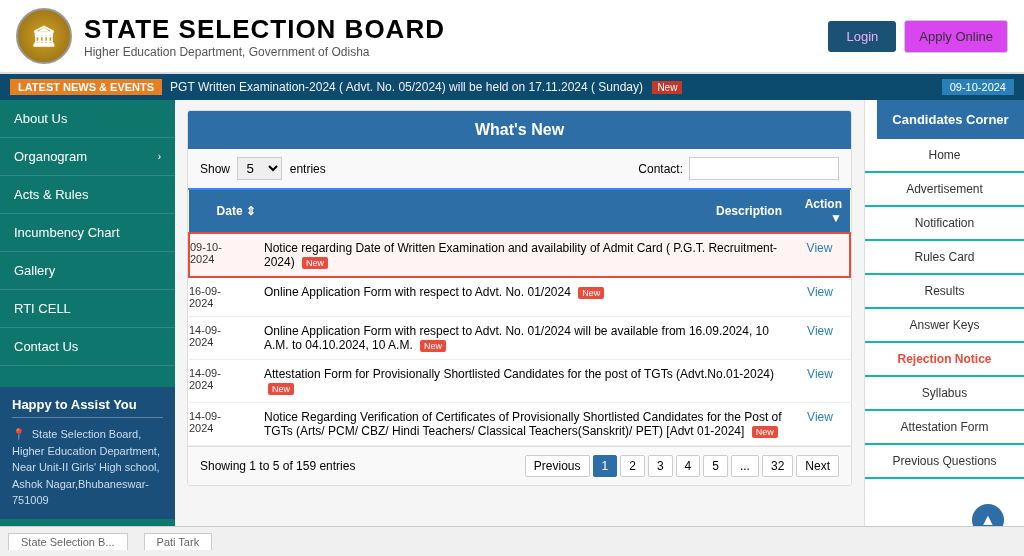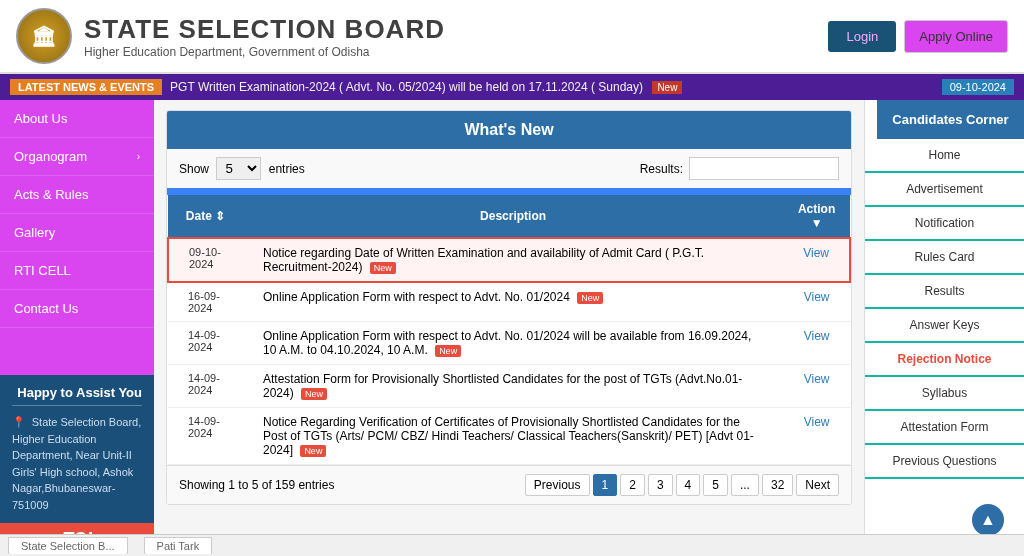--- a/index.html
+++ b/index.html
@@ -16,64 +16,64 @@
     }
     .header-left { display: flex; align-items: center; gap: 12px; }
     .logo-circle {
       width: 56px; height: 56px;
       border-radius: 50%;
       background: radial-gradient(circle, #d4a020, #8B6914);
       display: flex; align-items: center; justify-content: center;
       color: white; font-size: 20px; font-weight: bold;
       border: 2px solid #999;
     }
-    .header-title h1 { color: #404040; font-size: 26px; font-weight: 900; letter-spacing: 1px; }
+    .header-title h1 { color: #000000; font-size: 26px; font-weight: 900; letter-spacing: 1px; }
     .header-title p { color: #555; font-size: 12px; }
     .header-right { display: flex; gap: 8px; align-items: center; }
     .btn-login {
       background: #1a5276; color: #f0abfc; border: none; padding: 8px 18px;
       cursor: pointer; border-radius: 3px; font-size: 13px;
     }
     .btn-apply {
       background: #d946ef; color: #333; border: 1px solid #ccc; padding: 8px 14px;
       cursor: pointer; border-radius: 3px; font-size: 13px;
     }
 
     
     .news-ticker {
-      background: #4c1d95; color: white; padding: 5px 10px;
+      background: #0c4a6e; color: white; padding: 5px 10px;
       display: flex; align-items: center; font-size: 12px; overflow: hidden;
     }
     .news-ticker-label { background: #e67e22; padding: 2px 8px; font-weight: bold; font-size: 11px; white-space: nowrap; margin-right: 8px; }
     .ticker-content { flex: 1; overflow: hidden; white-space: nowrap; }
     .ticker-text { display: inline-block; color: #f0f0f0; }
     .ticker-text .highlight { background: #c0392b; color: white; padding: 1px 5px; margin-left: 6px; font-size: 10px; }
     .ticker-date { background: #2980b9; padding: 2px 8px; font-size: 11px; white-space: nowrap; margin-left: 8px; }
 
     
     .main-layout { display: flex; height: calc(100vh - 100px); }
 
     
     .left-sidebar {
-      width: 154px; background: #d946ef; flex-shrink: 0;
-      display: flex; flex-direction: column;
+      width: 175px; background: #0f766e; flex-shrink: 0;
+      display: flex; flex-direction: column; gap: 21px;
     }
     .sidebar-nav { flex: 1; }
     .sidebar-item {
       color: white; padding: 11px 14px; cursor: pointer;
       border-bottom: 1px solid rgba(255,255,255,0.15);
       display: flex; justify-content: space-between; align-items: center;
       font-size: 13px;
     }
     .sidebar-item .chevron { font-size: 10px; }
 
     .assist-box {
       background: #1a4f7a; padding: 10px 12px; color: white;
     }
-    .assist-title { font-size: 13px; font-weight: bold; margin-bottom: 8px; text-align: right; border-bottom: 1px solid rgba(255,255,255,0.3); padding-bottom: 5px; }
+    .assist-title { font-size: 13px; font-weight: bold; margin-bottom: 8px; text-align: left; border-bottom: 1px solid rgba(255,255,255,0.3); padding-bottom: 5px; }
     .assist-text { font-size: 11px; line-height: 1.5; color: #cde; }
     .assist-text .pin-icon { color: #e74c3c; margin-right: 3px; }
 
     
     .toi-badge {
       background: #e74c3c; color: white; font-size: 18px; font-weight: 900;
       padding: 6px 12px; text-align: center; font-style: italic;
     }
 
     
@@ -83,33 +83,33 @@
     .whats-new {
       background: white; border: 1px solid #ddd;
       border-radius: 3px; overflow: hidden;
     }
     .whats-new-header {
       background: #2c6ea5; color: white; text-align: center;
       padding: 10px; font-size: 16px; font-weight: bold;
     }
     .table-controls {
       display: flex; justify-content: space-between; align-items: center;
-      padding: 8px 12px; background: #f9f9f9; border-bottom: 7px solid #3b82f6;
+      padding: 8px 12px; background: #f9f9f9; border-bottom: 2px solid #3b82f6;
       font-size: 12px;
     }
     .table-controls select {
       padding: 2px 4px; margin: 0 4px; border: 1px solid #ccc;
     }
     .search-box { display: flex; align-items: center; gap: 6px; }
     .search-box input { border: 1px solid #ccc; padding: 3px 6px; width: 150px; }
 
     table { width: 100%; border-collapse: collapse; font-size: 12px; }
-    th { background: #2c6ea5; color: white; padding: 7px 8px; text-align: center; font-size: 12px; }
+    th { background: #2c6ea5; color: white; padding: 7px 8px; text-align: right; font-size: 12px; }
     th.action-col { width: 60px; }
-    td { padding: 7px 20px; border-bottom: 1px solid #eee; vertical-align: top; }
+    td { padding: 7px 0; border-bottom: 1px solid #eee; vertical-align: top; }
     td.date-col { white-space: nowrap; font-size: 11px; color: #333; width: 75px; }
     td.action-col { text-align: center; }
     .view-link { color: #2980b9; text-decoration: none; cursor: pointer; font-size: 12px; }
     .new-badge { background: #e74c3c; color: white; font-size: 9px; padding: 1px 4px; border-radius: 2px; margin-left: 4px; }
     tr.highlighted-row { background: #fff3f3; border: 2px solid #e74c3c; }
     tr.highlighted-row td { border-color: transparent; }
 
     .table-footer {
       display: flex; justify-content: space-between; align-items: center;
       padding: 8px 12px; background: #f9f9f9; border-top: 1px solid #ddd; font-size: 12px;
@@ -140,21 +140,21 @@
     .scroll-top {
       position: fixed; bottom: 20px; right: 20px;
       background: #2c6ea5; color: white; width: 32px; height: 32px;
       border-radius: 50%; display: flex; align-items: center; justify-content: center;
       cursor: pointer; font-size: 16px;
     }
 
     
     .browser-bar {
       position: fixed; bottom: 0; left: 0; right: 0;
-      height: 22px; background: #f0f0f0; border-top: 1px solid #ccc;
+      height: 30px; background: #f0f0f0; border-top: 1px solid #ccc;
       display: flex; align-items: center; padding: 0 8px; font-size: 11px; color: #666;
       gap: 16px;
     }
     .browser-tab { background: white; padding: 2px 12px; border: 1px solid #ccc; border-bottom: none; font-size: 11px; }
   </style>
 </head>
 <body>
 
 <div class="header">
   <div class="header-left">
@@ -187,20 +187,23 @@
     <div class="sidebar-nav">
       <div class="sidebar-item">
         <span>About Us</span>
       </div>
       <div class="sidebar-item">
         <span>Organogram</span>
         <span class="chevron">›</span>
       </div>
       <div class="sidebar-item">
         <span>Acts &amp; Rules</span>
+      </div>
+      <div class="sidebar-item">
+        <span>Incumbency Chart</span>
       </div>
       <div class="sidebar-item">
         <span>Gallery</span>
       </div>
       <div class="sidebar-item">
         <span>RTI CELL</span>
       </div>
       <div class="sidebar-item">
         <span>Contact Us</span>
       </div>
@@ -223,21 +226,21 @@
         <div>
           <span>Show</span>
           <select>
             <option>5</option>
             <option>10</option>
             <option>25</option>
           </select>
           <span>entries</span>
         </div>
         <div class="search-box">
-          <span>Results:</span>
+          <span>Contact:</span>
           <input type="text" style="">
         </div>
       </div>
 
       <table>
         <thead>
           <tr>
             <th>Date ⇕</th>
             <th>Description</th>
             <th class="action-col">Action ▼</th>

